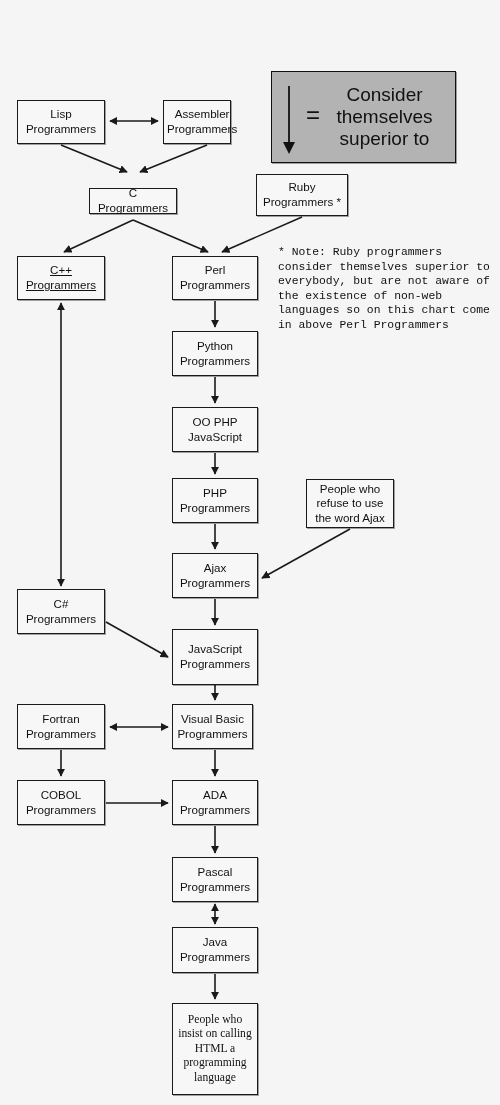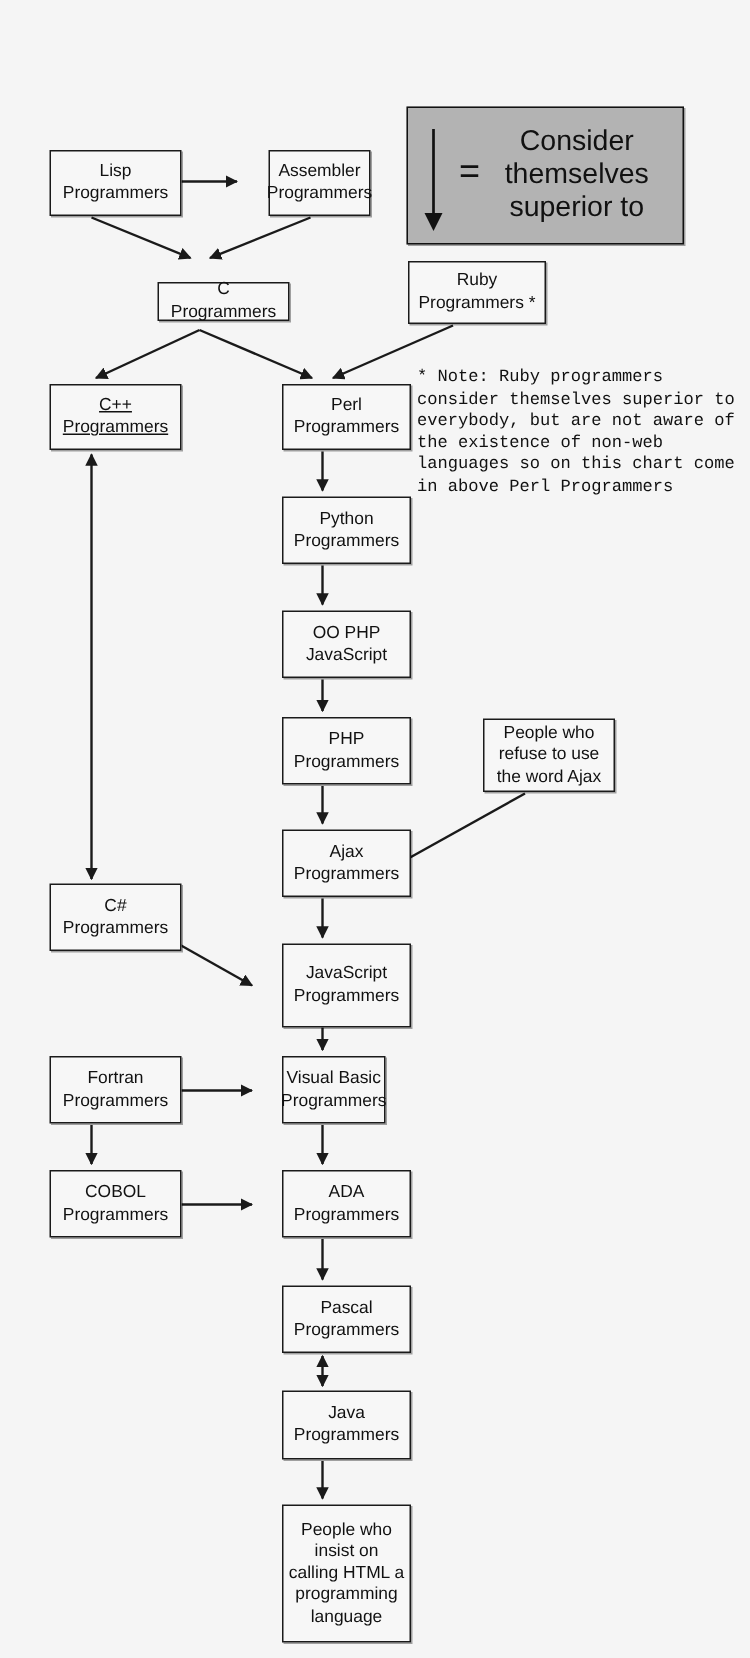--- a/index.html
+++ b/index.html
@@ -26,25 +26,24 @@
   .node {
     position:absolute;
     box-sizing:border-box;
     background:#f7f7f7;
     border:1.4px solid #1a1a1a;
     color:#111;
     font-size:11.6px;
     line-height:14.6px;
     display:flex;
     align-items:center;
-    justify-content:center;
+    justify-content:flex-start;
     text-align:center;
     padding:2px 3px;
     box-shadow:1px 1px 0 rgba(0,0,0,0.35);
-    margin-left:16px;
   }
 
   .note {
     position:absolute;
     font-size:11.4px;
     line-height:14.6px;
     color:#111;
     width:212px;
   }
 
@@ -165,32 +164,32 @@
       </div>
       <div class="node" style="left: 17px; top: 589px; width: 88px; height: 45px;">
         <span>C# Programmers</span>
       </div>
       <div class="node" style="left: 172px; top: 629px; width: 86px; height: 56px;">
         <span>JavaScript Programmers</span>
       </div>
       <div class="node" style="left: 17px; top: 704px; width: 88px; height: 45px;">
         <span>Fortran Programmers</span>
       </div>
-      <div class="node" style="left: 172px; top: 704px; width: 69px; height: 45px;">
+      <div class="node" style="left: 172px; top: 704px; width: 81px; height: 45px;">
         <span>Visual Basic Programmers</span>
       </div>
       <div class="node" style="left: 17px; top: 780px; width: 88px; height: 45px;">
         <span>COBOL Programmers</span>
       </div>
       <div class="node" style="left: 172px; top: 780px; width: 86px; height: 45px;">
         <span>ADA Programmers</span>
       </div>
       <div class="node" style="left: 172px; top: 857px; width: 86px; height: 45px;">
         <span>Pascal Programmers</span>
       </div>
       <div class="node" style="left: 172px; top: 927px; width: 86px; height: 46px;">
         <span>Java Programmers</span>
       </div>
-      <div class="node" style="left: 172px; top: 1003px; width: 86px; height: 92px;">
+      <div class="node" style="left: 172px; top: 1003px; width: 86px; height: 92px; font-family: Liberation Serif, serif;">
         <span>People who insist on calling HTML a programming language</span>
       </div>
     </div>
 </div>
 
 </body></html>

